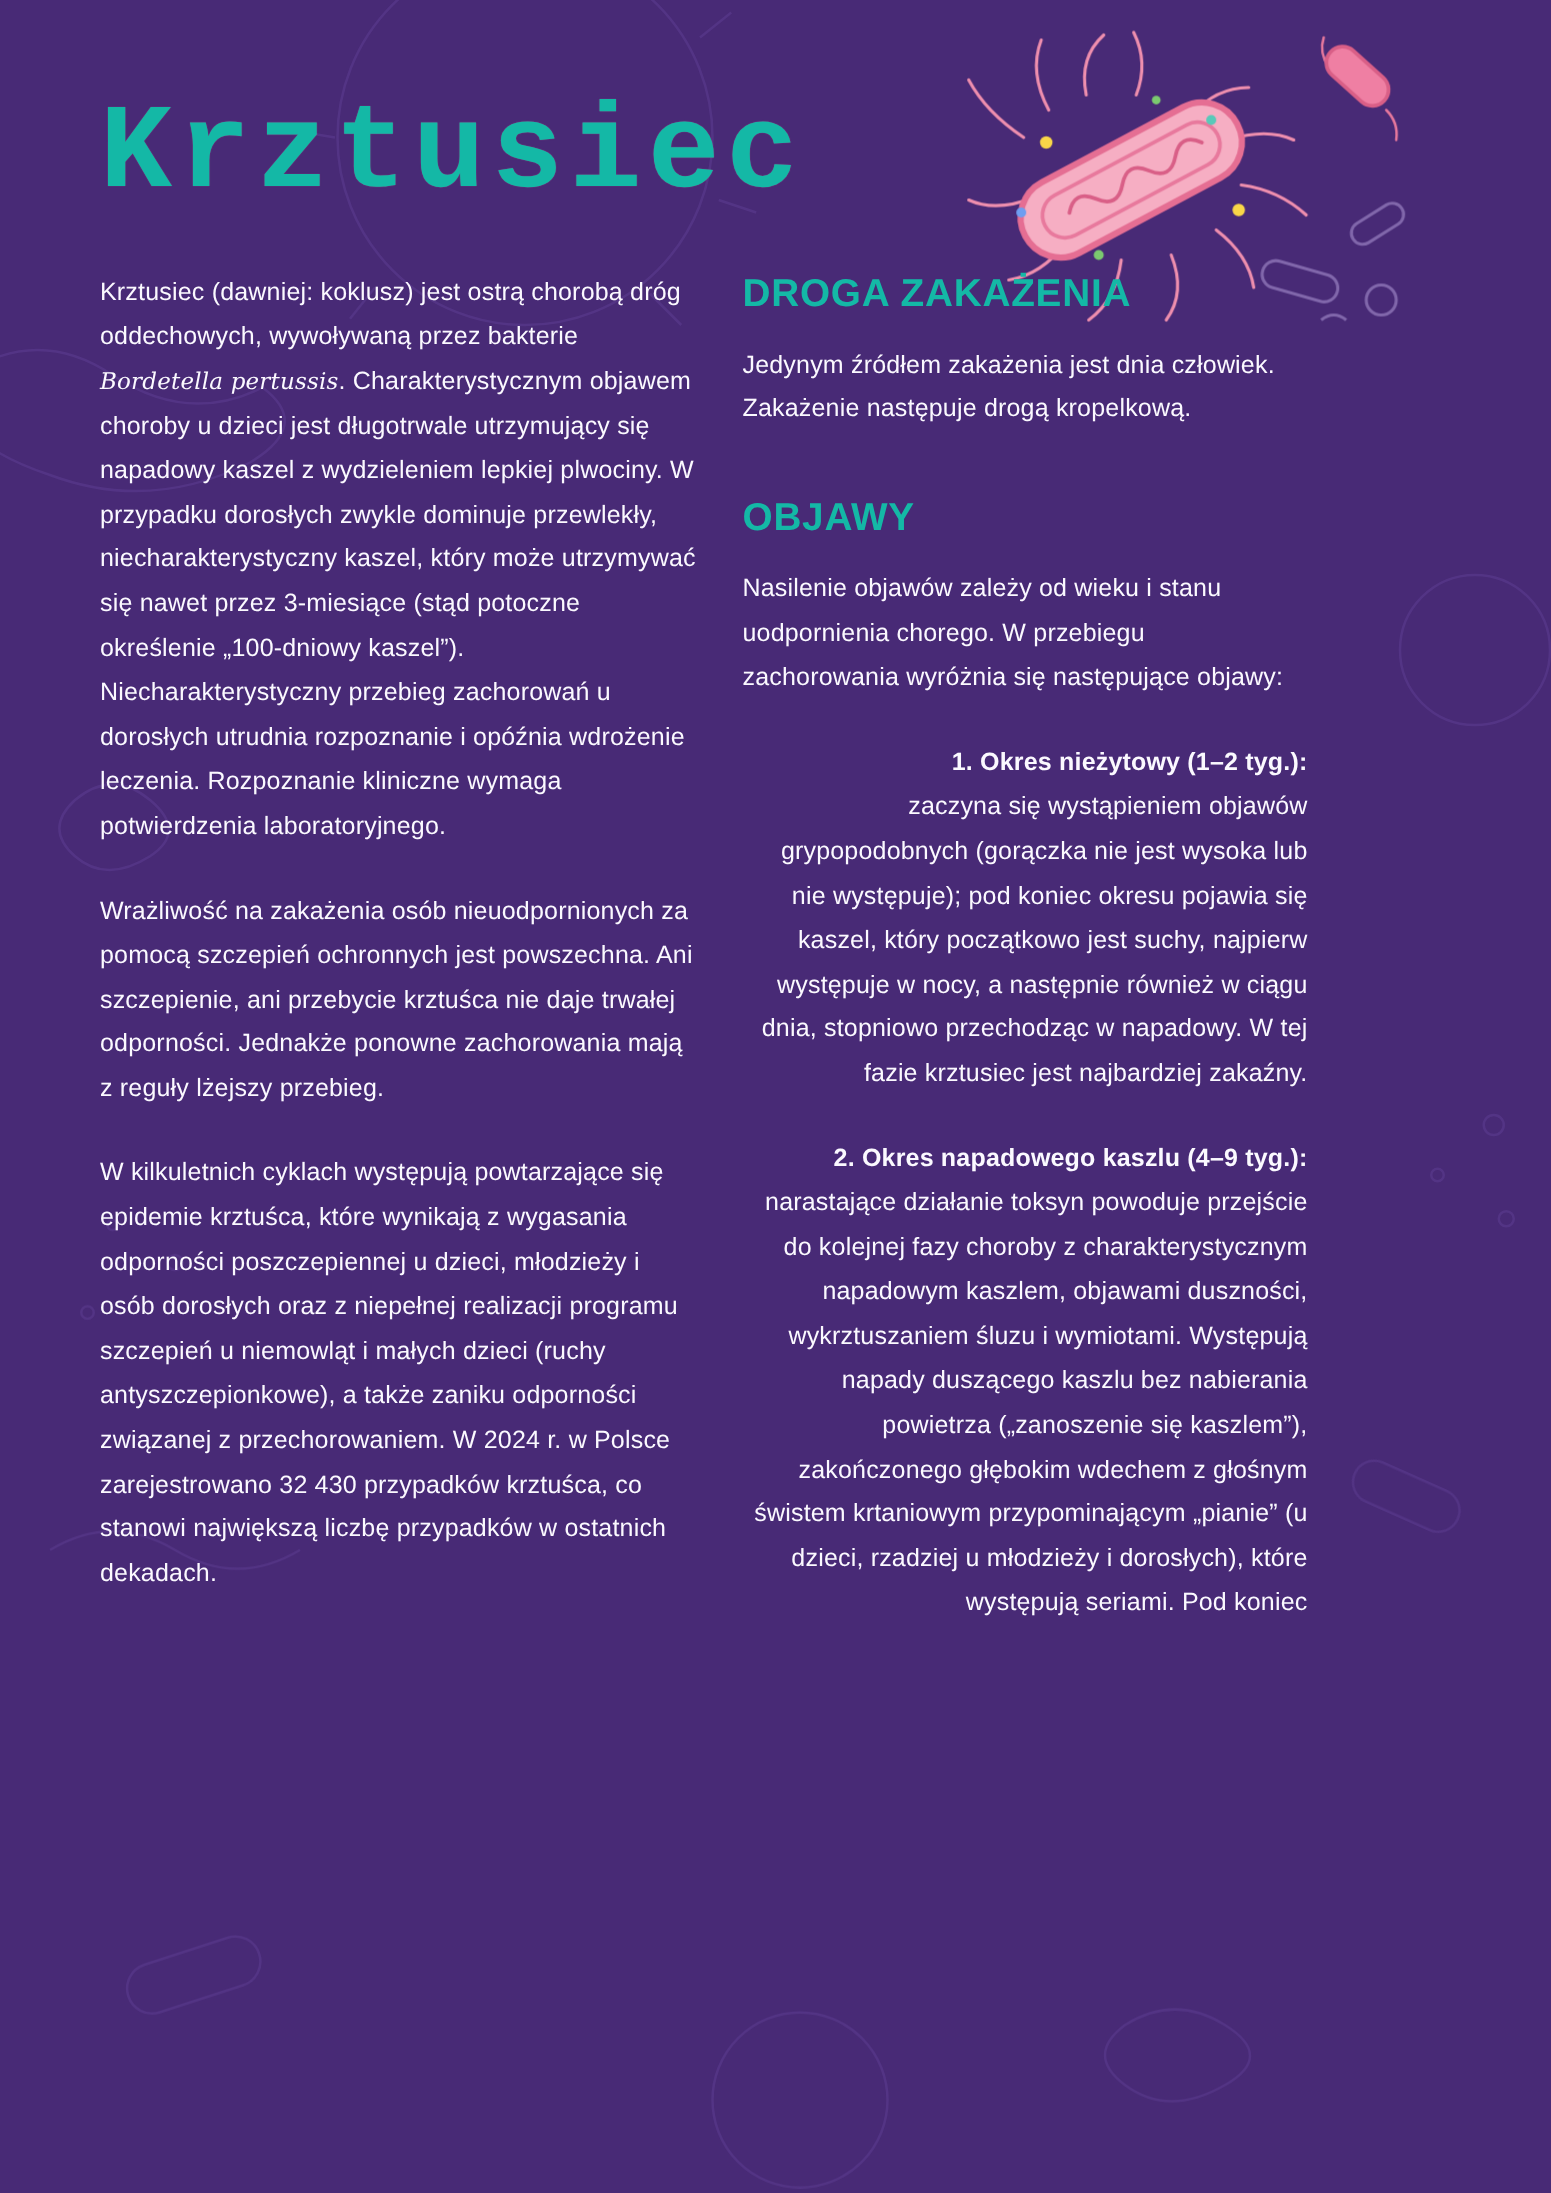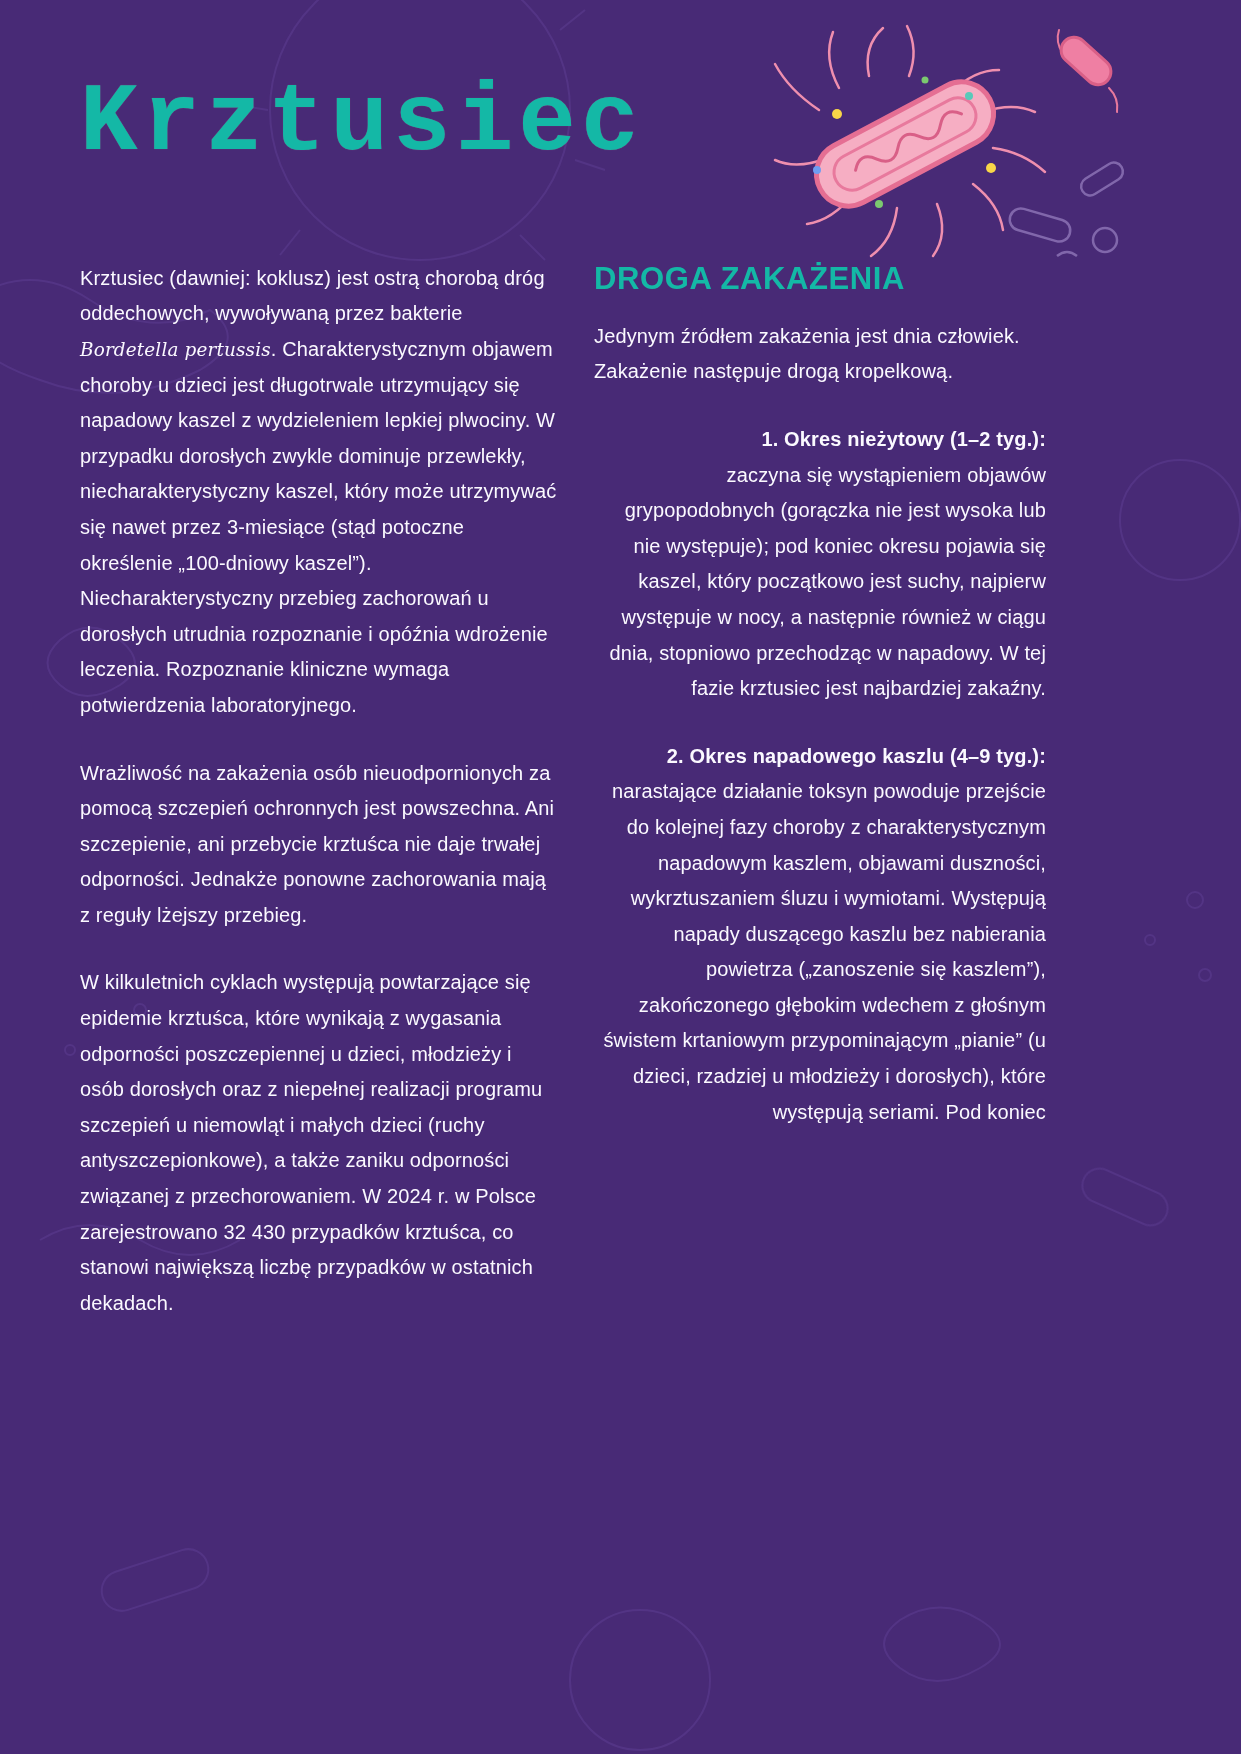--- a/index.html
+++ b/index.html
@@ -42,21 +42,21 @@
     width: 372px;
     height: 252px;
     z-index: 1;
   }
 
   .columns {
     display: grid;
     grid-template-columns: 478px 452px;
     column-gap: 36px;
     padding: 0 80px;
-    margin-top: 86px;
+    margin-top: 42px;
     position: relative;
     z-index: 2;
   }
   .col p {
     margin: 0 0 32px 0;
     font-size: 20px;
     line-height: 1.78;
     letter-spacing: 0.15px;
   }
   .species {
@@ -167,20 +167,22 @@
   <section class="col col-left">
     <p><span>Krztusiec (dawniej: koklusz) jest ostrą chorobą dróg oddechowych, wywoływaną przez bakterie </span><em class="species">Bordetella pertussis</em><span>. Charakterystycznym objawem choroby u dzieci jest długotrwale utrzymujący się napadowy kaszel z wydzieleniem lepkiej plwociny. W przypadku dorosłych zwykle dominuje przewlekły, niecharakterystyczny kaszel, który może utrzymywać się nawet przez 3-miesiące (stąd potoczne określenie „100-dniowy kaszel”). Niecharakterystyczny przebieg zachorowań u dorosłych utrudnia rozpoznanie i opóźnia wdrożenie leczenia. Rozpoznanie kliniczne wymaga potwierdzenia laboratoryjnego.</span></p>
     <p>Wrażliwość na zakażenia osób nieuodpornionych za pomocą szczepień ochronnych jest powszechna.  Ani szczepienie, ani przebycie krztuśca nie daje trwałej odporności. Jednakże ponowne zachorowania mają z reguły lżejszy przebieg.</p>
     <p>W kilkuletnich cyklach występują powtarzające się epidemie krztuśca, które wynikają z wygasania odporności poszczepiennej u dzieci, młodzieży i osób dorosłych oraz z niepełnej realizacji programu szczepień u niemowląt i małych dzieci (ruchy antyszczepionkowe), a także zaniku odporności związanej z przechorowaniem. W 2024 r. w Polsce zarejestrowano 32 430 przypadków krztuśca, co stanowi największą liczbę przypadków w ostatnich dekadach.</p>
   </section>
 
   <section class="col col-right">
     <h2 class="section-heading">DROGA ZAKAŻENIA</h2>
     <p>Jedynym źródłem zakażenia jest dnia człowiek. Zakażenie następuje drogą kropelkową.</p>
 
+    <h2 class="section-heading objawy">OBJAWY</h2>
+    <p>Nasilenie objawów zależy od wieku i stanu uodpornienia chorego. W przebiegu zachorowania wyróżnia się następujące objawy:</p>
 
     <p class="stage">
       <strong class="stage-title">1. Okres nieżytowy (1–2 tyg.):</strong>
       <span>zaczyna się wystąpieniem objawów grypopodobnych (gorączka nie jest wysoka lub nie występuje); pod koniec okresu pojawia się kaszel, który początkowo jest suchy, najpierw występuje w nocy, a następnie również w ciągu dnia, stopniowo przechodząc w napadowy. W tej fazie krztusiec jest najbardziej zakaźny.</span>
     </p>
 
     <p class="stage">
       <strong class="stage-title">2. Okres napadowego kaszlu (4–9 tyg.):</strong>
       <span>narastające działanie toksyn powoduje przejście do kolejnej fazy choroby z charakterystycznym napadowym kaszlem, objawami duszności, wykrztuszaniem śluzu i wymiotami. Występują napady duszącego kaszlu bez nabierania powietrza („zanoszenie się kaszlem”), zakończonego głębokim wdechem z głośnym świstem krtaniowym przypominającym „pianie” (u dzieci, rzadziej u młodzieży i dorosłych), które występują seriami. Pod koniec</span>
     </p>

